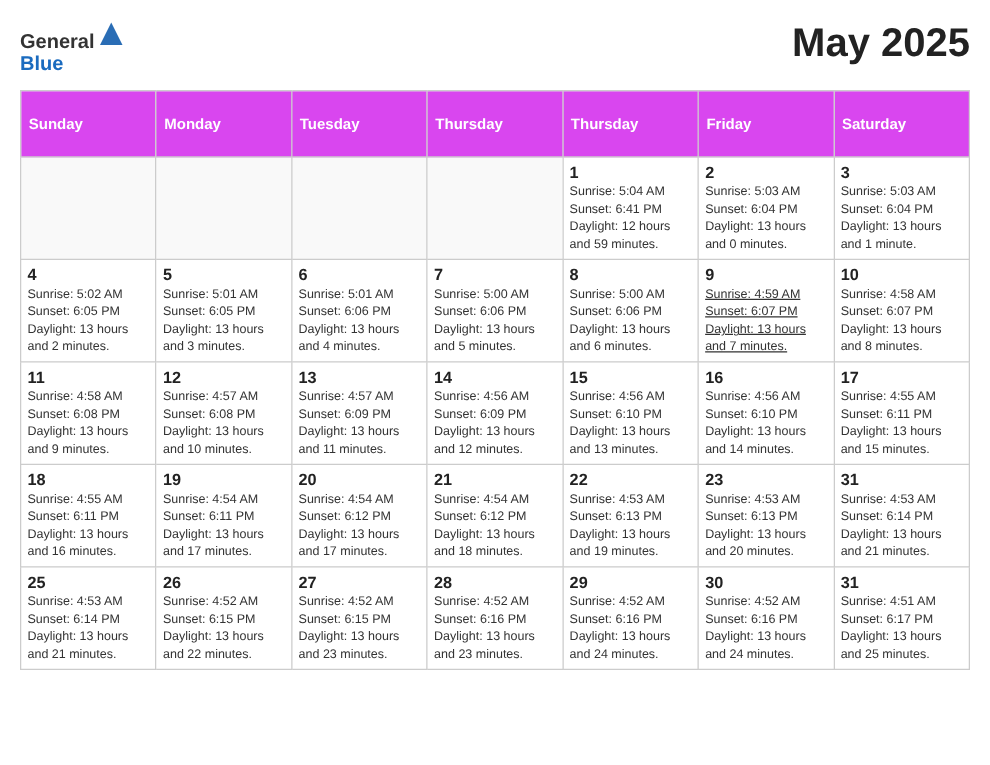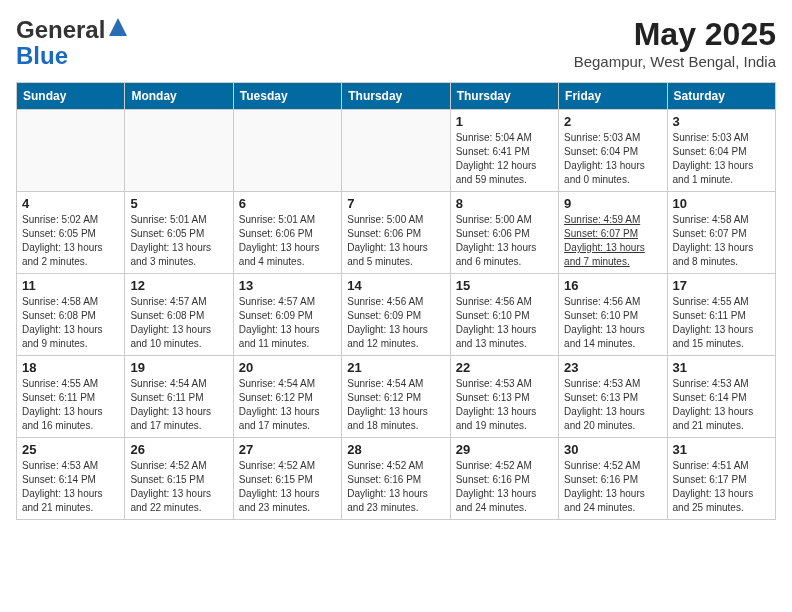--- a/index.html
+++ b/index.html
@@ -14,21 +14,21 @@
       display: flex;
       justify-content: space-between;
       align-items: flex-start;
       margin-bottom: 12px;
     }
     .logo {
       display: flex;
       align-items: center;
     }
     .logo-text {
-      font-size: 24px;
+      font-size: 16px;
       font-weight: bold;
       line-height: 1.1;
     }
     .logo-general { color: #333; }
     .logo-blue { color: #1a6bbf; }
     .logo-icon {
       width: 22px;
       height: 22px;
       margin-left: 2px;
     }
@@ -43,26 +43,26 @@
     }
     .location-title {
       font-size: 15px;
       color: #444;
     }
     .calendar {
       width: 100%;
       border-collapse: collapse;
     }
     .calendar th {
-      background: #0369a1;
+      background: #d946ef;
       color: #fff;
       font-size: 12px;
       font-weight: bold;
       text-align: left;
-      padding: 6px 6px;
+      padding: 19px 6px;
       border: 1px solid #ccc;
     }
     .calendar td {
       border: 1px solid #ccc;
       vertical-align: top;
       padding: 4px 5px;
       width: 108px;
       min-height: 80px;
       font-size: 10px;
       color: #333;
@@ -98,21 +98,20 @@
             <polygon points="11,2 20,20 2,20" fill="#2a6db5"></polygon>
           </svg>
       </div>
       <div class="logo-text">
         <span class="logo-blue">Blue</span>
       </div>
     </div>
   </div>
   <div class="title-block">
     <div class="month-title">May 2025</div>
-    <div class="location-title">Begampur, West Bengal, India</div>
   </div>
 </div>
 
 <table class="calendar">
   <thead>
     <tr>
     <th>Sunday</th>
         <th>Monday</th>
         <th>Tuesday</th>
         <th>Thursday</th>

